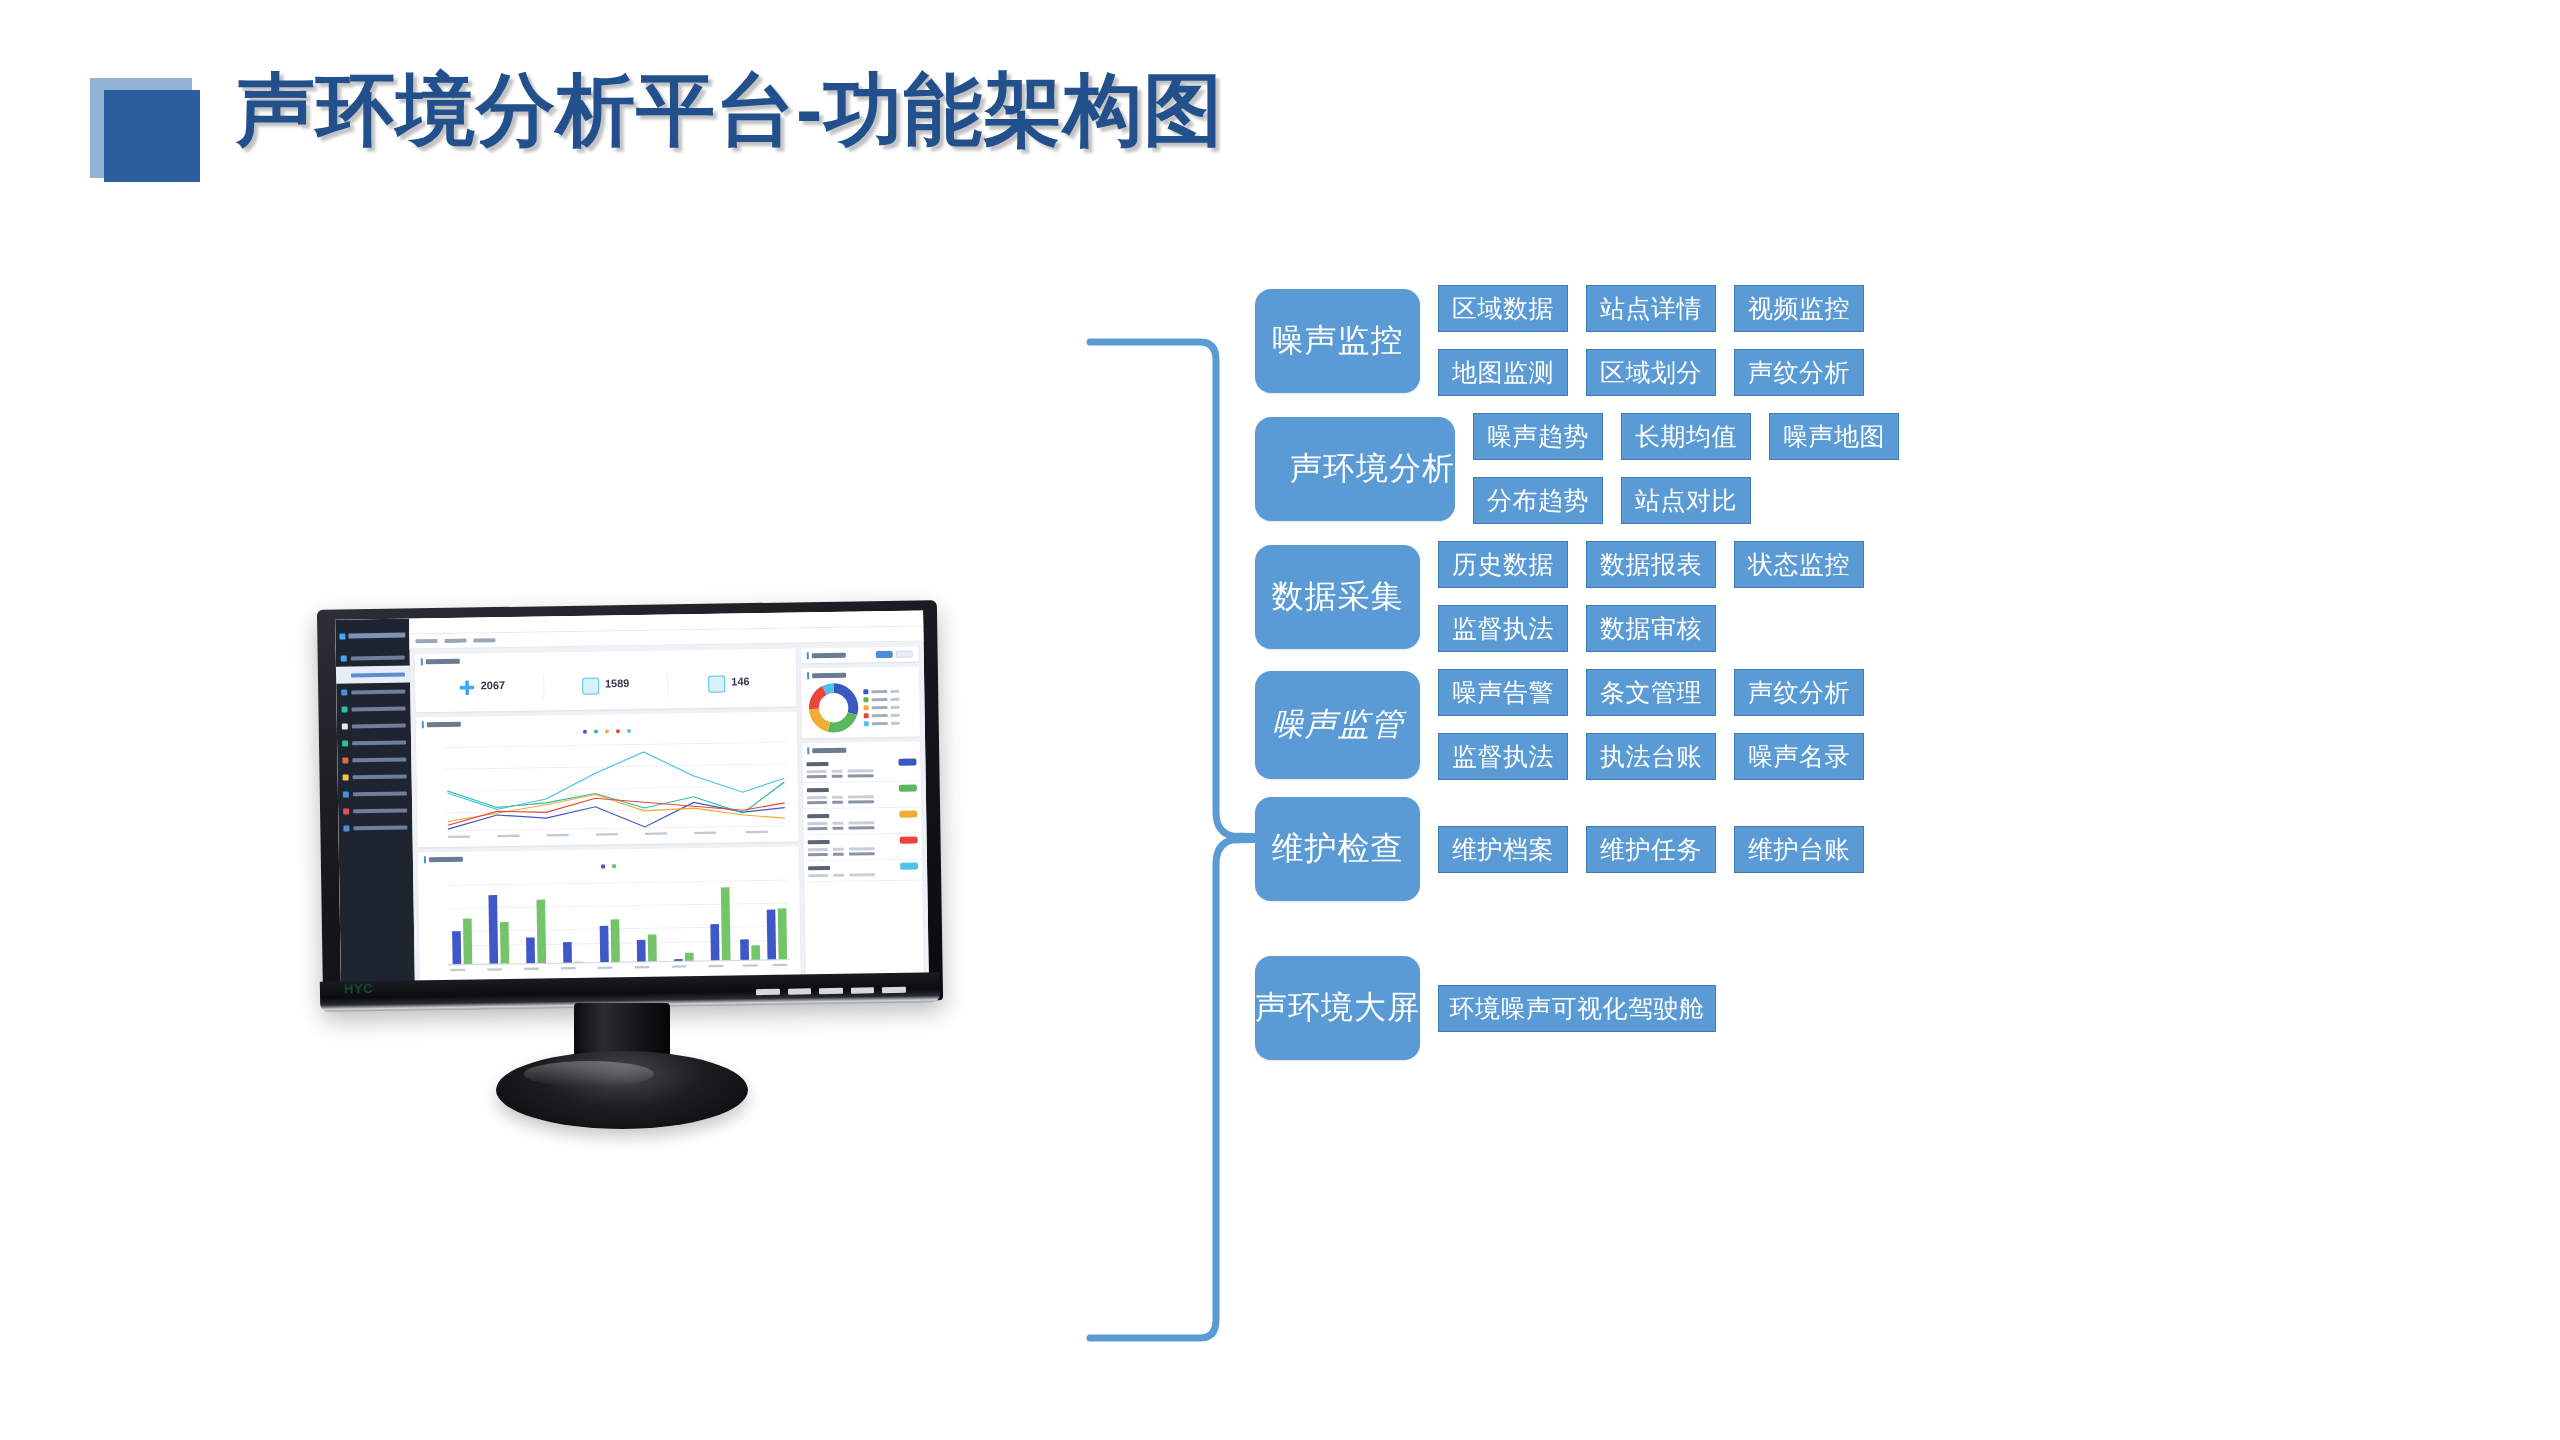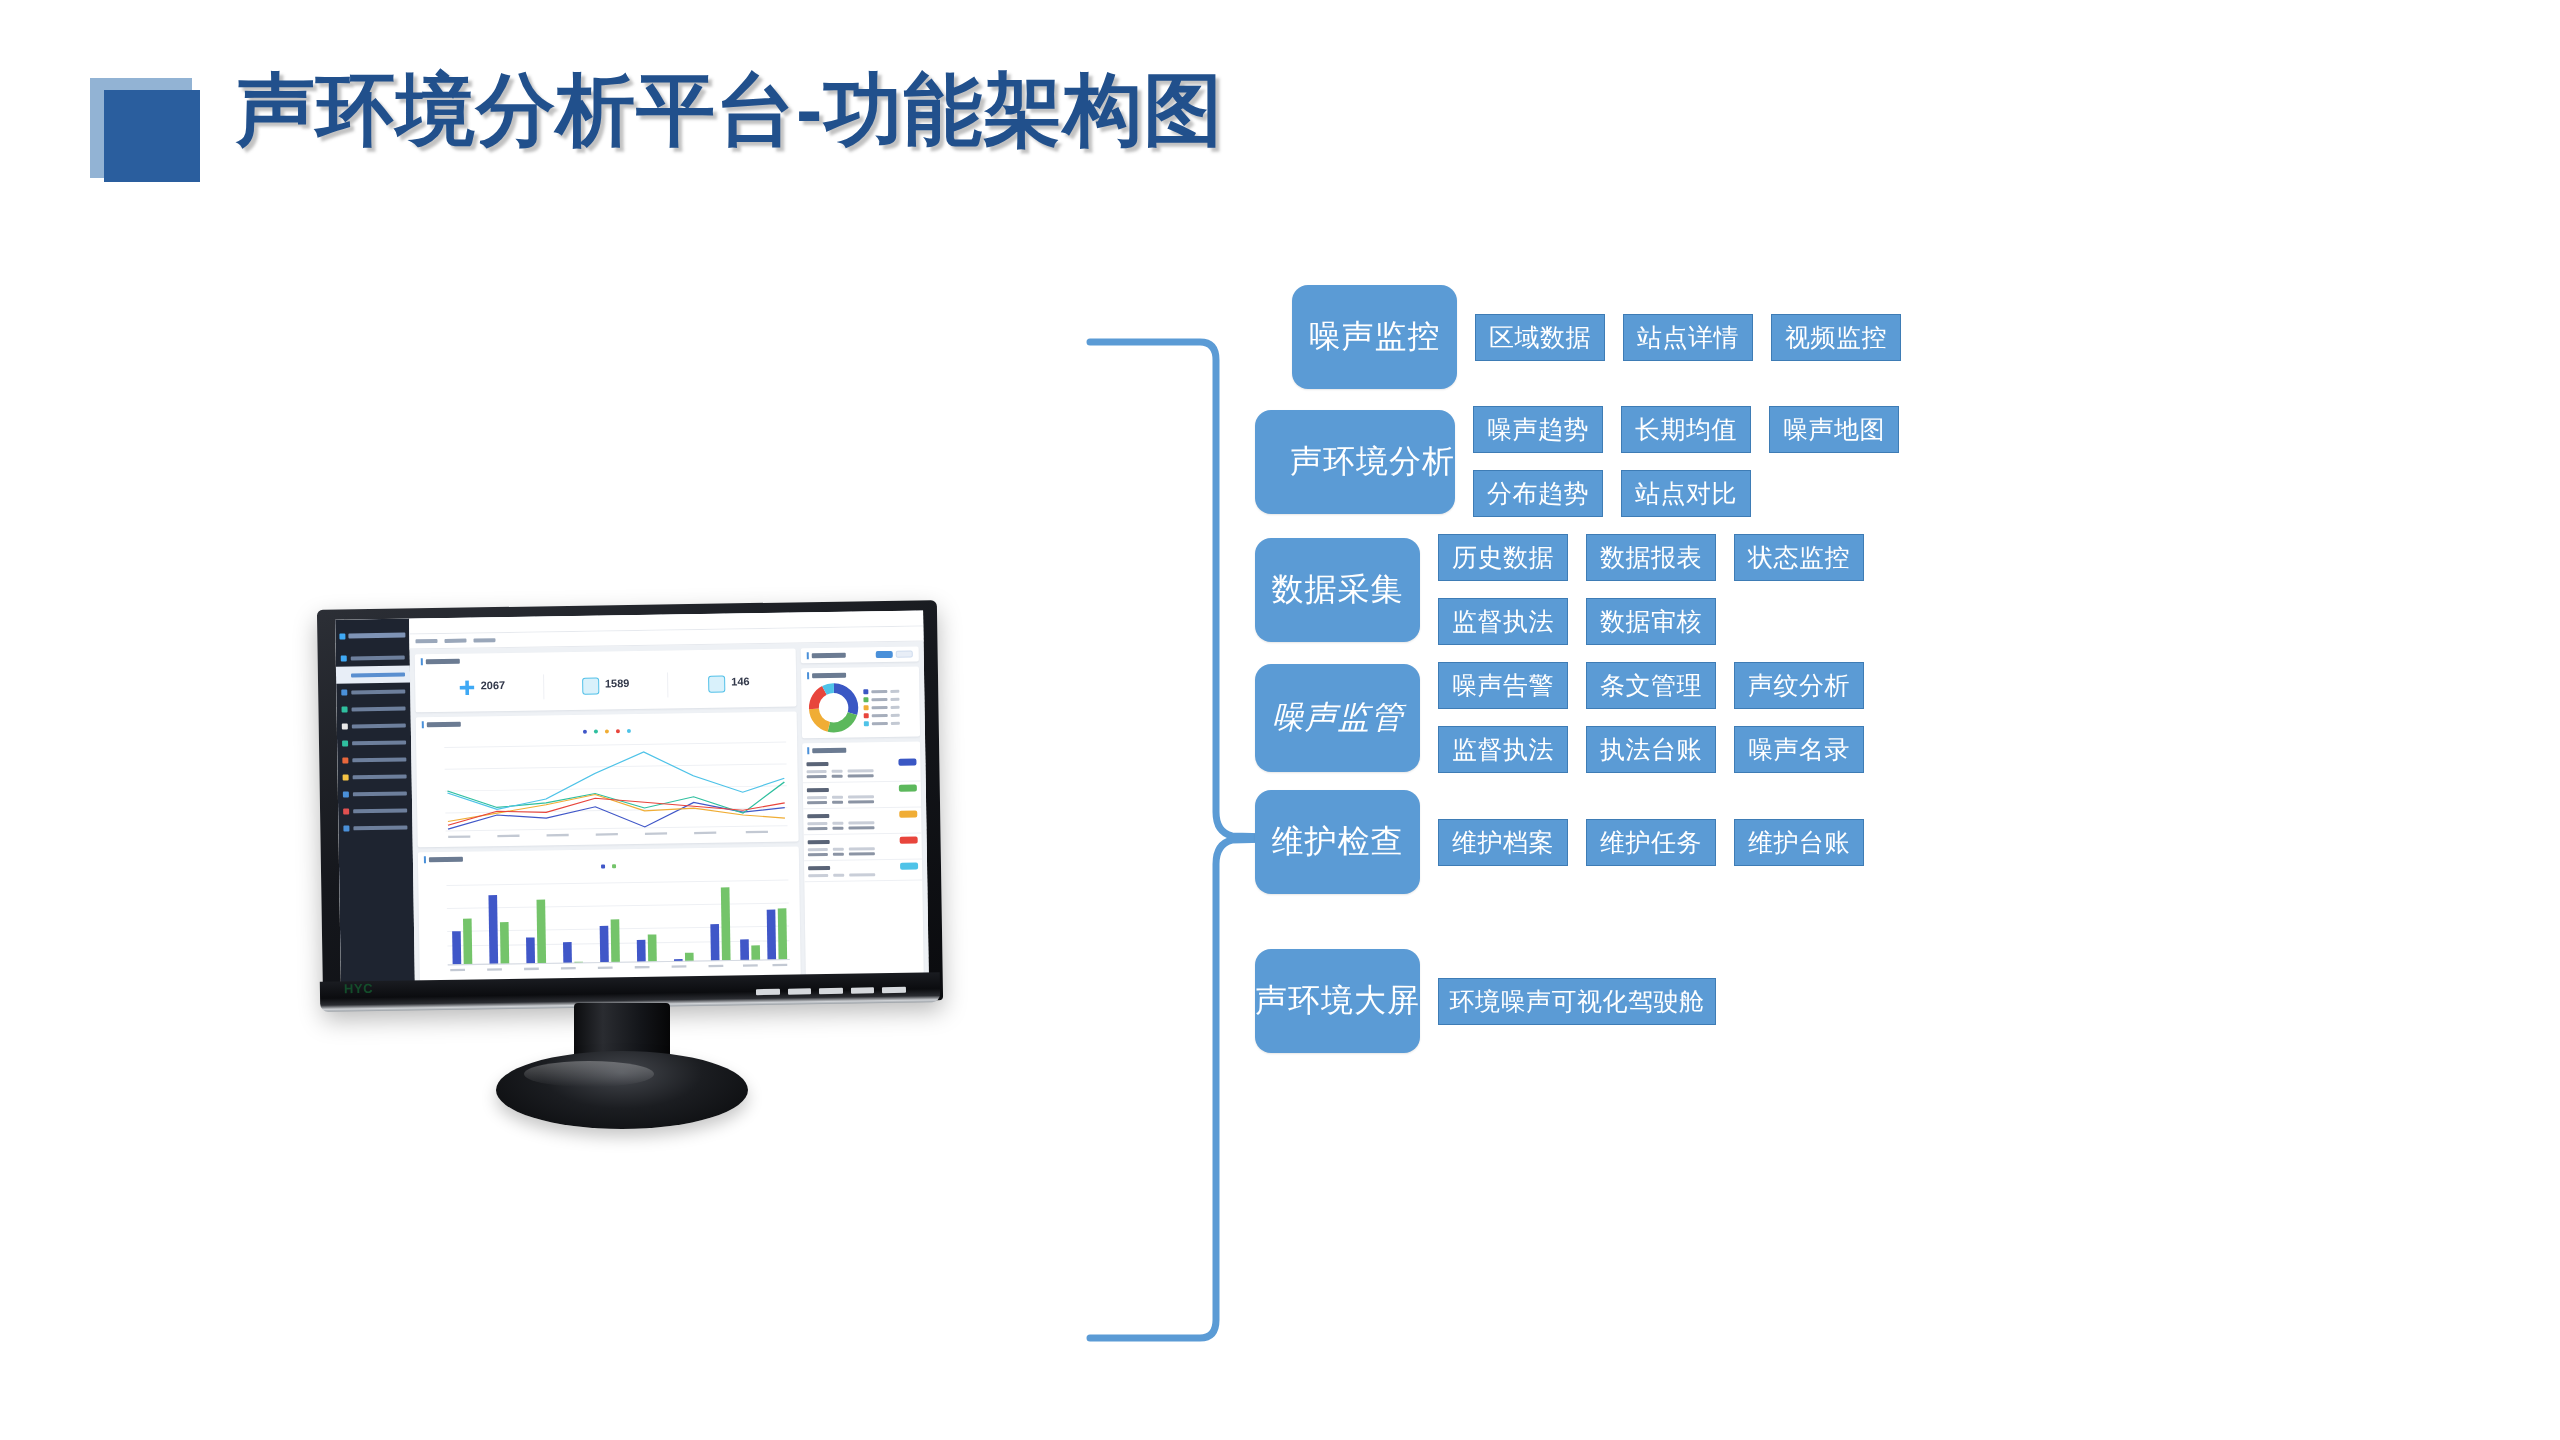--- a/index.html
+++ b/index.html
@@ -228,21 +228,21 @@
     color: #ffffff;
     font-size: 25px;
     letter-spacing: .5px;
     display: flex; align-items: center; justify-content: center;
     box-sizing: border-box;
   }
   .sub.wide { width: 278px; }
   .sub.invisible { visibility: hidden; }
 
   
-  .arch-row.r1 .cat { height: 104px; margin-left: 37px; }
+  .arch-row.r1 .cat { height: 104px; }
   .arch-row.r2 .cat { height: 104px; padding-left: 35px; }
   .arch-row.r3 .cat { height: 104px; }
   .arch-row.r4 .cat { height: 108px; font-style: italic; }
   .arch-row.r5 .cat { height: 104px; }
   .arch-row.r6 .cat { height: 104px; }
   .arch-row.r1 { margin-bottom: 17px; }
   .arch-row.r2 { margin-bottom: 17px; }
   .arch-row.r3 { margin-bottom: 17px; }
   .arch-row.r4 { margin-bottom: 17px; }
   .arch-row.r5 { margin-bottom: 55px; }
@@ -634,20 +634,25 @@
 <div id="arch">
 
   <div class="arch-row r1">
     <div class="cat">噪声监控</div>
     <div class="subgrid">
       <div class="subrow">
         <div class="sub">区域数据</div>
         <div class="sub">站点详情</div>
         <div class="sub">视频监控</div>
       </div>
+      <div class="subrow">
+        <div class="sub">地图监测</div>
+        <div class="sub">区域划分</div>
+        <div class="sub">声纹分析</div>
+      </div>
     </div>
   </div>
 
   <div class="arch-row r2">
     <div class="cat">声环境分析</div>
     <div class="subgrid">
       <div class="subrow">
         <div class="sub">噪声趋势</div>
         <div class="sub">长期均值</div>
         <div class="sub">噪声地图</div>

